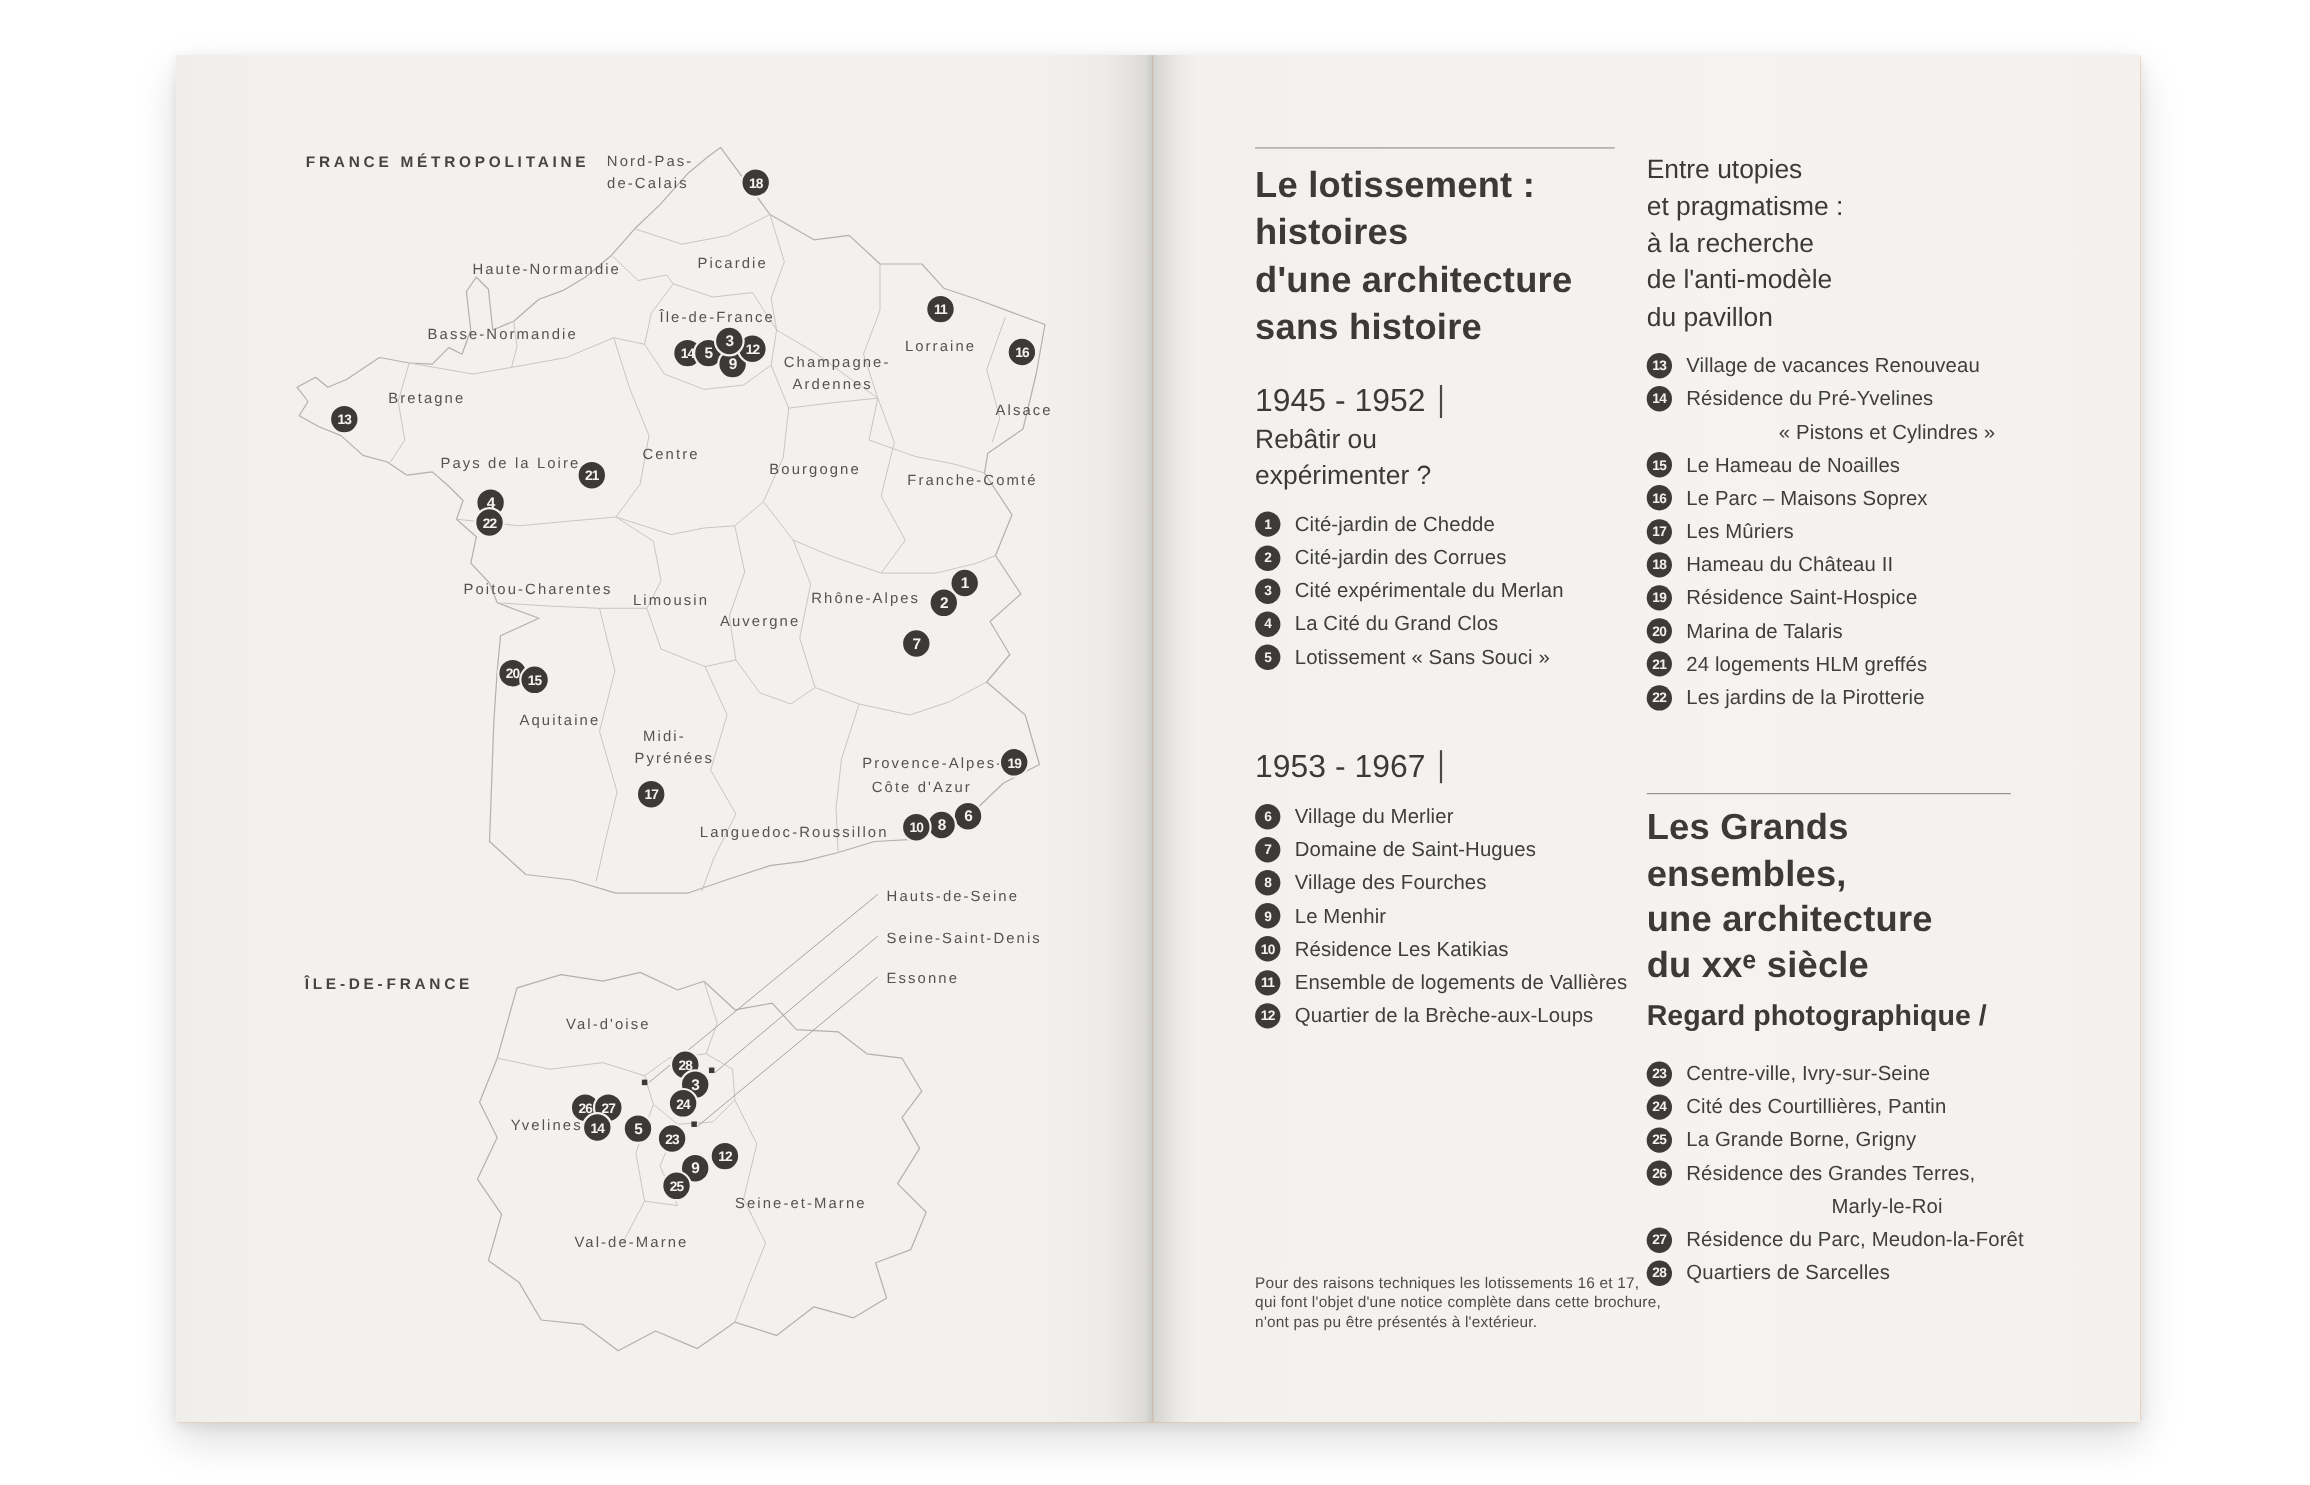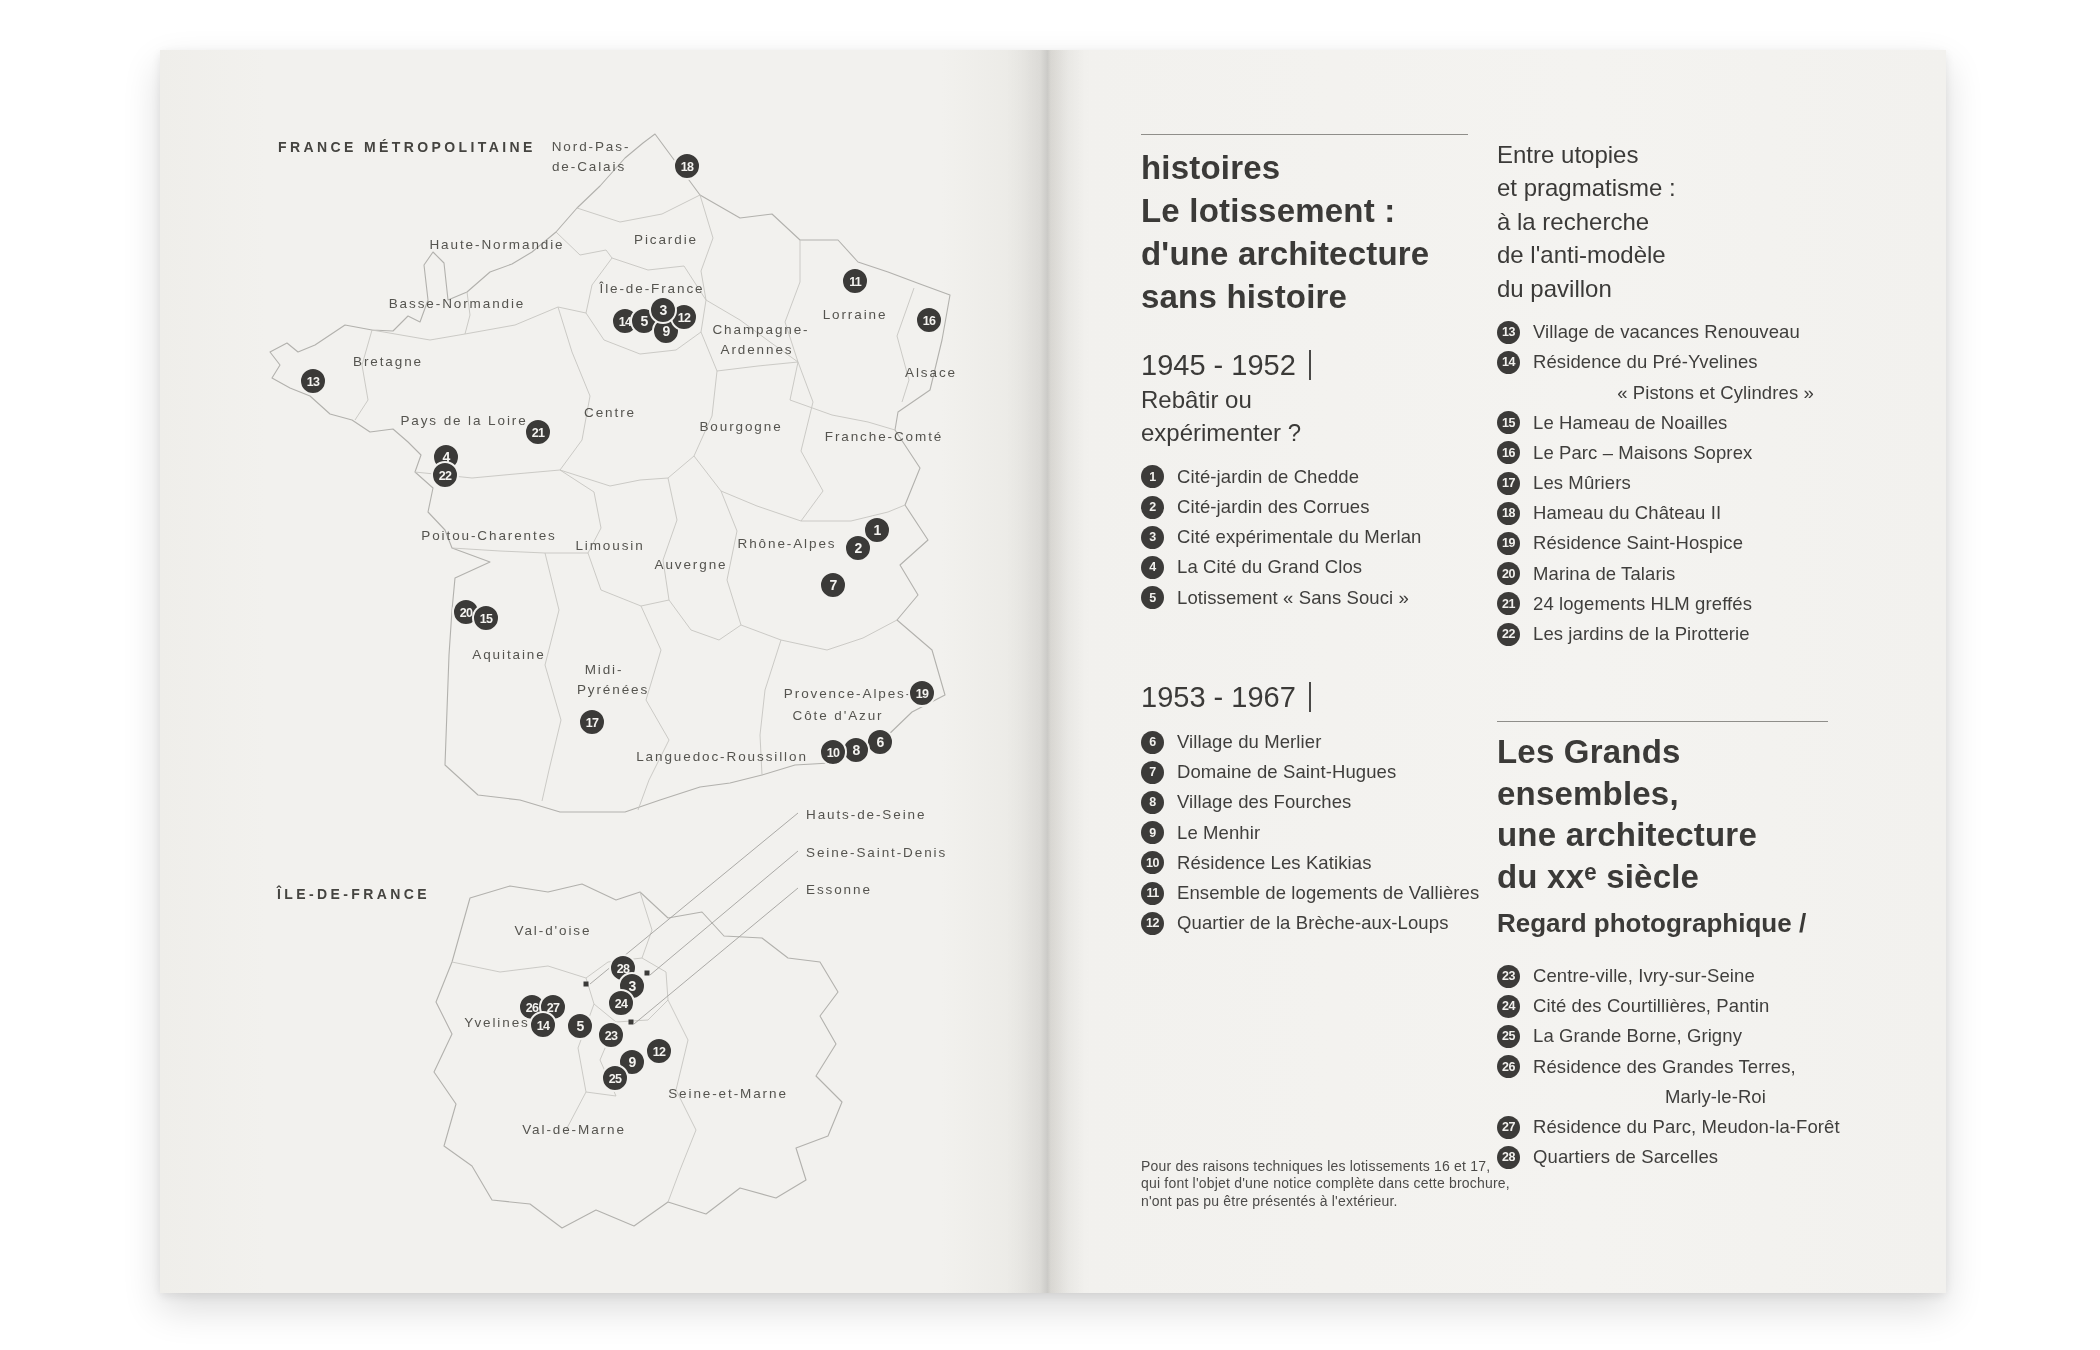--- a/index.html
+++ b/index.html
@@ -207,22 +207,22 @@
         <text x="632" y="1066.8" class="marker-num" font-size="14">9</text>
         <circle cx="615" cy="1078" r="13" class="marker-circle"></circle>
         <text x="615" y="1082.8" class="marker-num" font-size="12.5">25</text>
       </svg>
   </div>
 
   <div class="page page-right">
 
     <div class="rule" style="left:93px;top:84px;width:327px;"></div>
     <div class="abs title" style="left:93px;top:96px;width:360px;" id="col1-title">
+        <div>Le lotissement :</div>
         <div>histoires</div>
-        <div>Le lotissement :</div>
         <div>d'une architecture</div>
         <div>sans histoire</div>
       </div>
     <div class="abs" style="left:93px;top:297px;width:370px;" id="col1-section-0">
         <div class="years">
           <div>1945 - 1952</div>
           <div class="ybar"></div>
         </div>
         <div class="sec-head">
           <div>Rebâtir ou</div>

